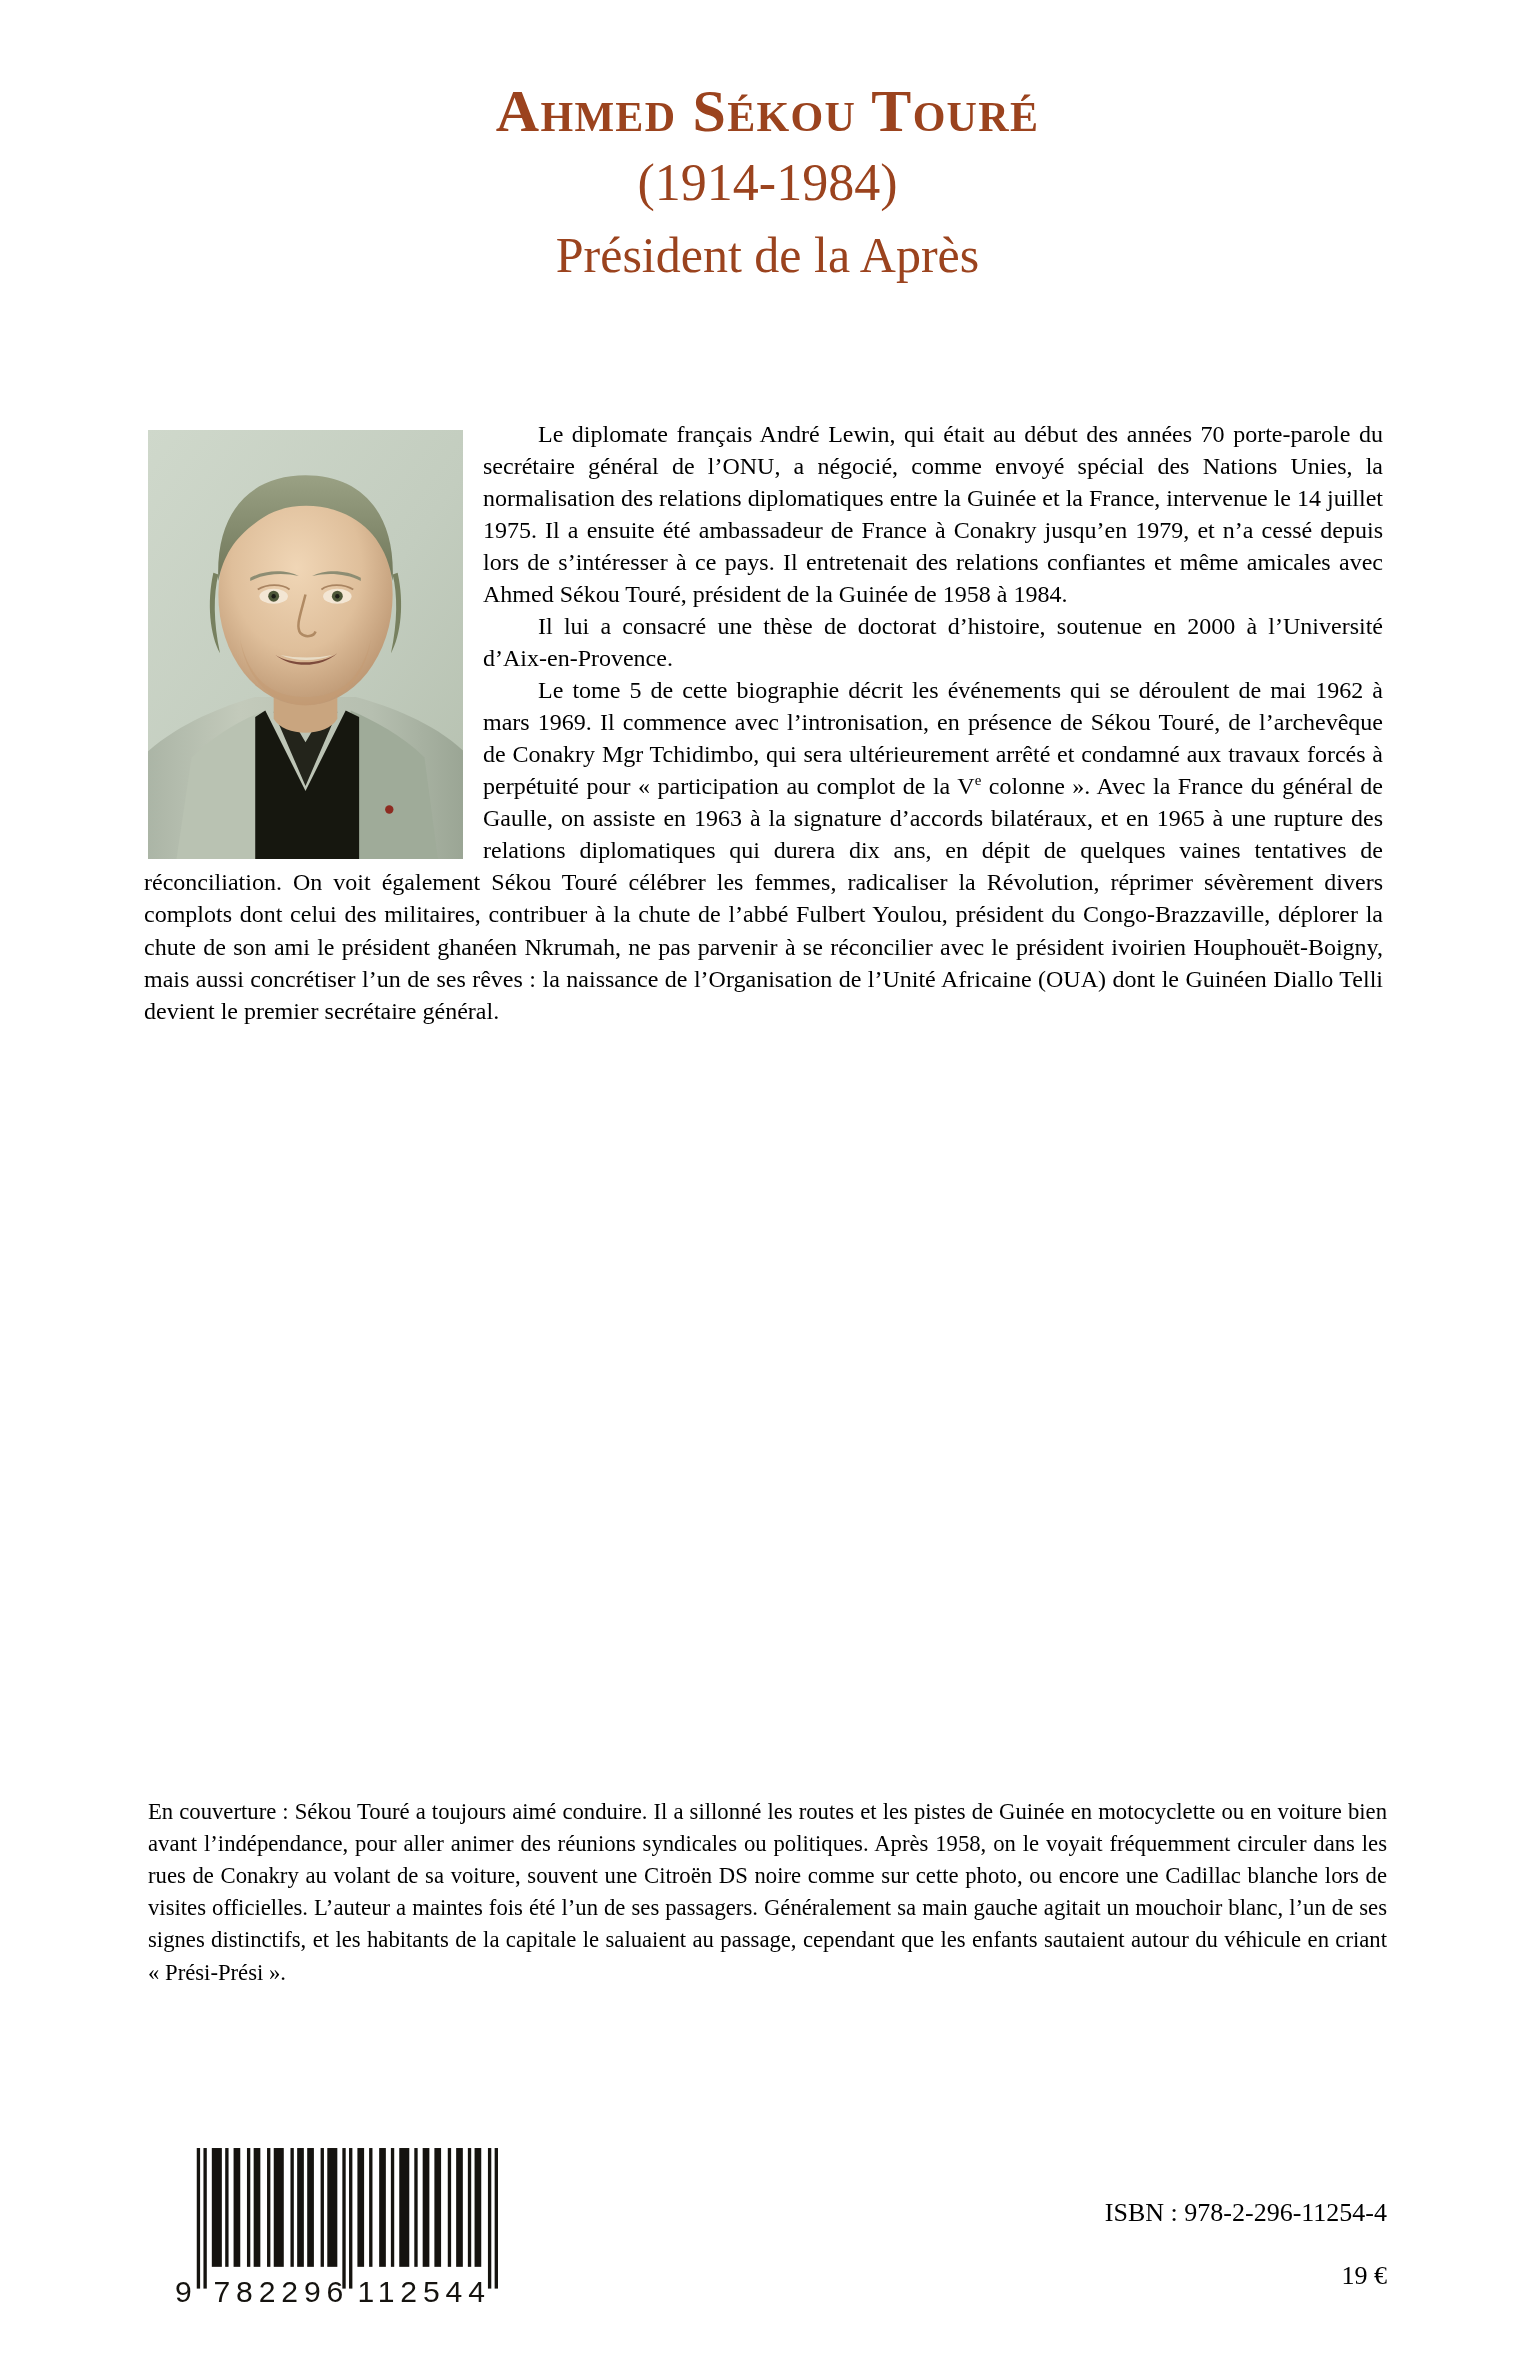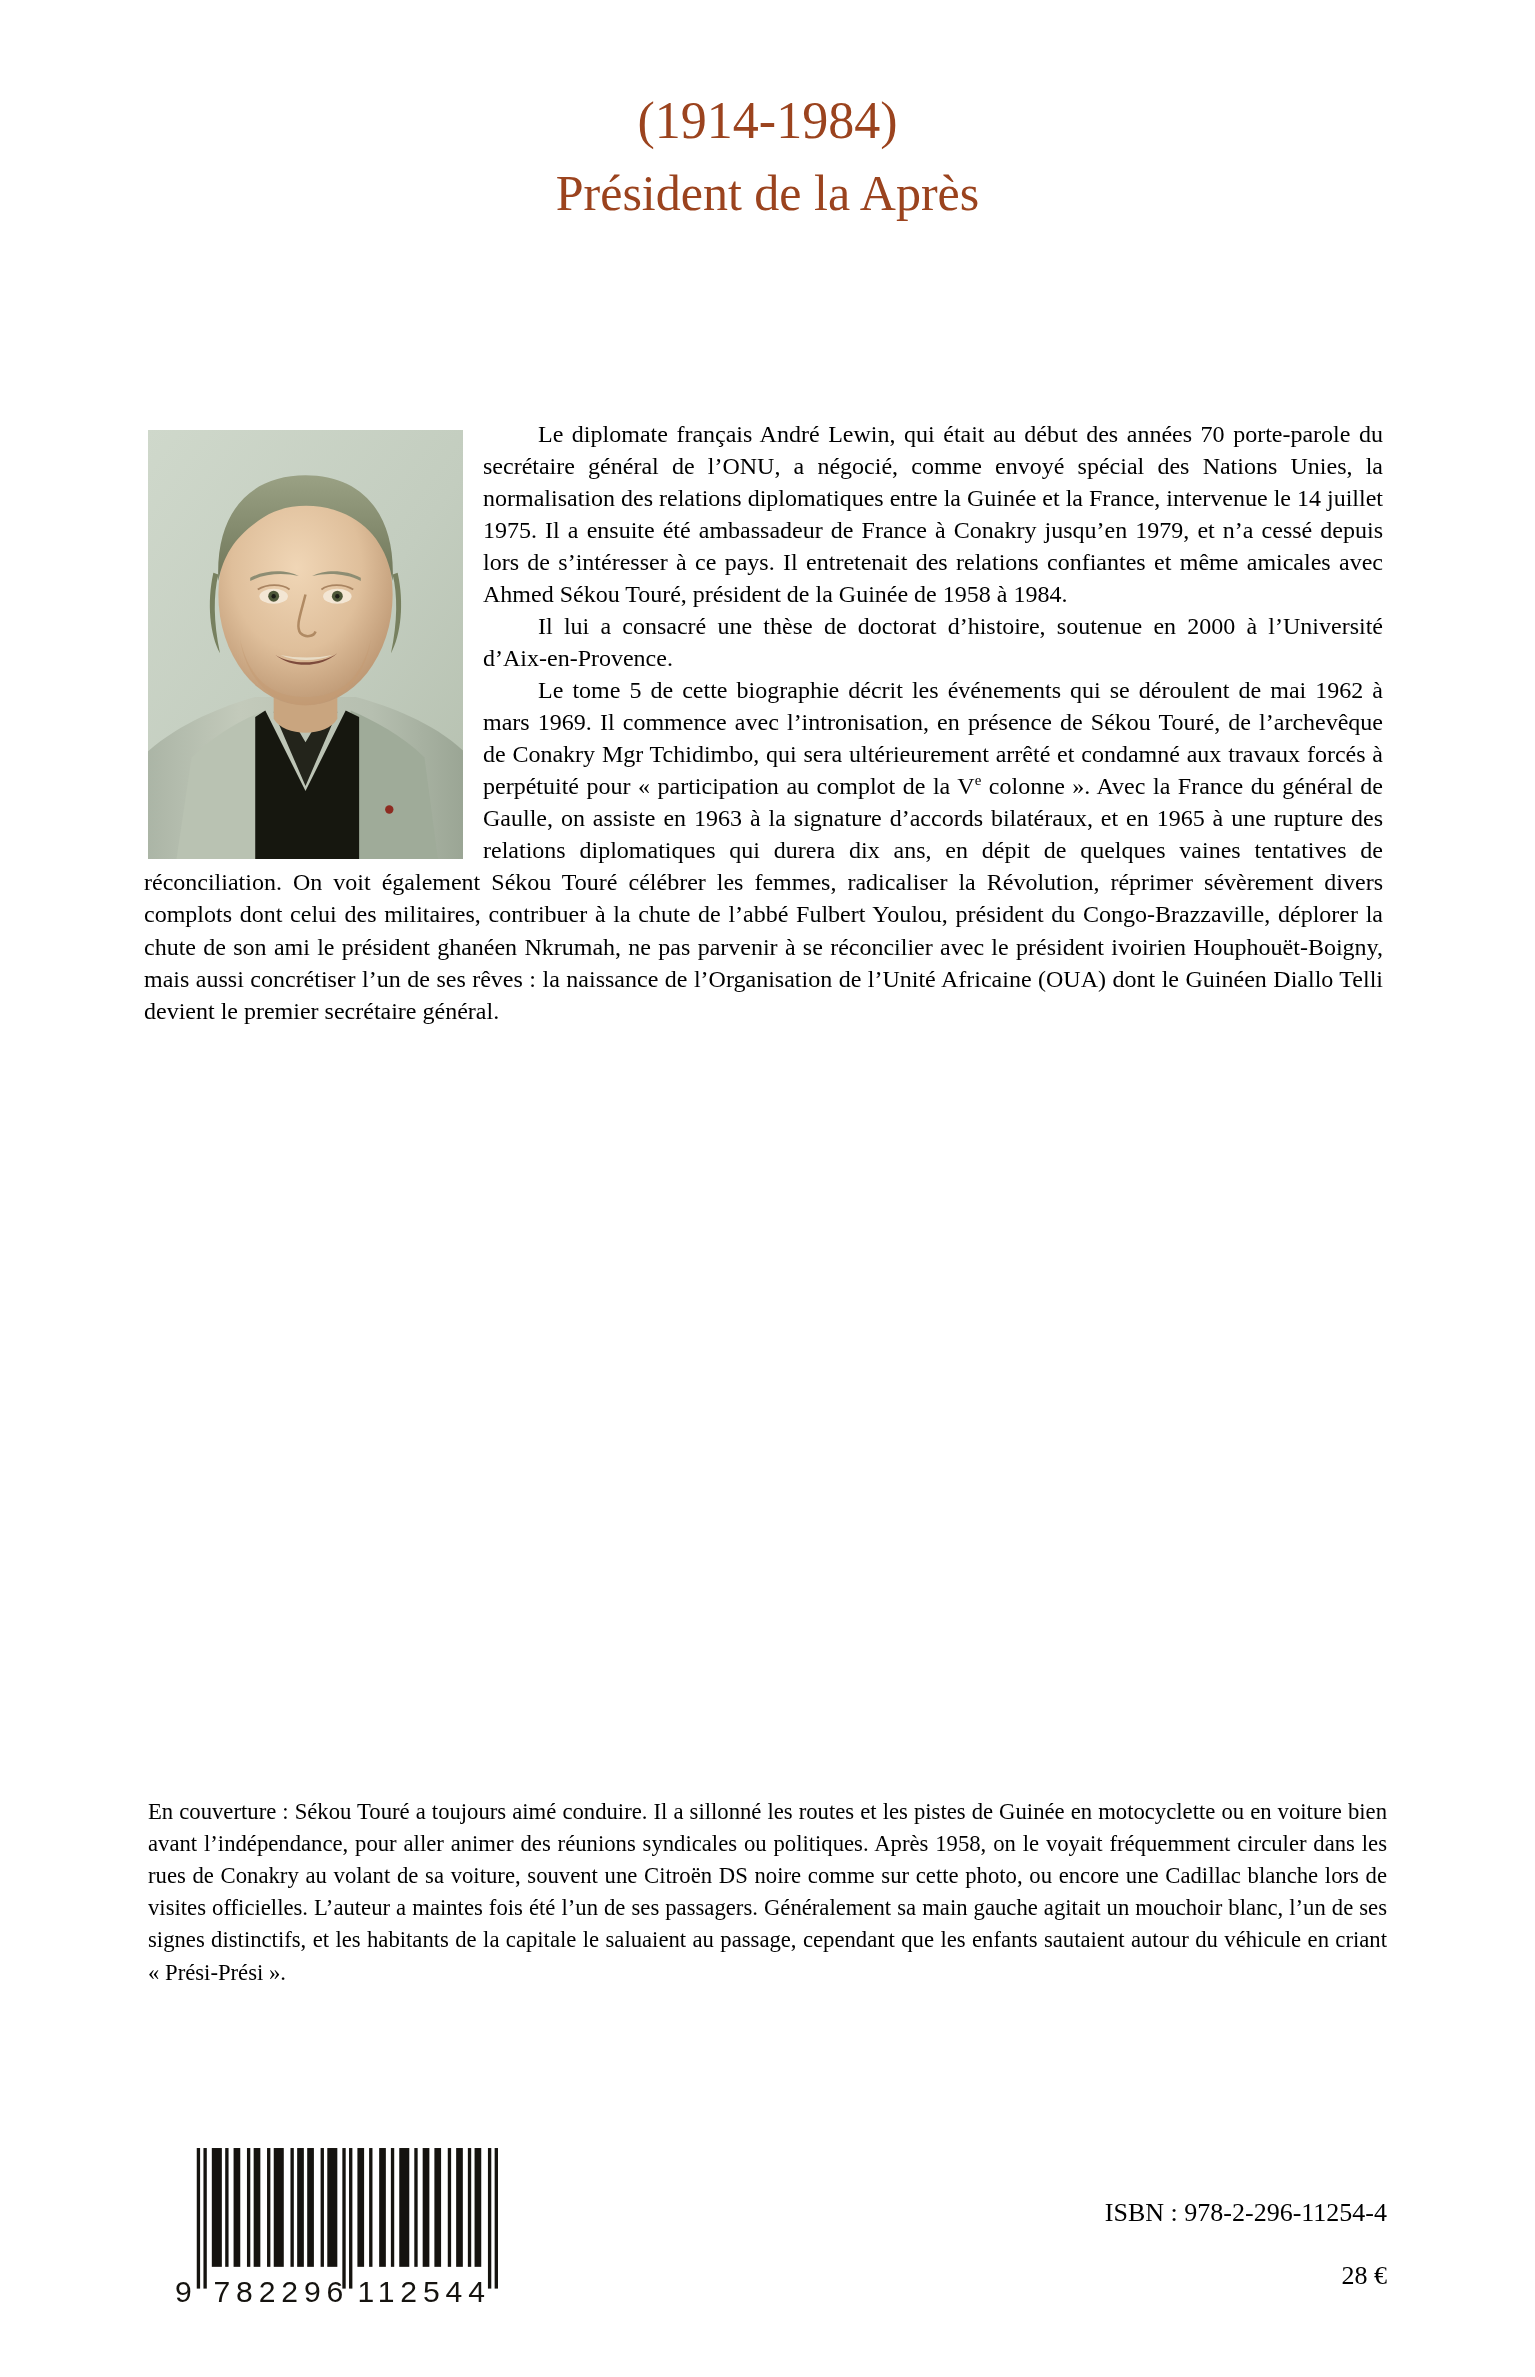--- a/index.html
+++ b/index.html
@@ -134,20 +134,21 @@
   }
   .isbn-line { margin: 0; white-space: nowrap; font-family: Liberation Serif, serif; }
   .price-line { margin: 37px 0 0 0; white-space: nowrap; }
 </style>
 </head>
 <body>
 
 <div class="page">
 
   <div class="title-block">
+    <h1 class="main-title">Ahmed Sékou Touré</h1>
     <div class="subtitle-dates">(1914-1984)</div>
     <div class="subtitle-role">Président de la Après</div>
   </div>
 
   <div class="photo">
     <svg viewBox="0 0 376 511" preserveAspectRatio="none">
       <defs>
         <linearGradient id="bgGrad" x1="0" y1="0" x2="1" y2="1">
           <stop offset="0%" stop-color="#cfd8cb"></stop>
           <stop offset="55%" stop-color="#c3cdbf"></stop>
@@ -270,19 +271,19 @@
         <g font-family="Liberation Sans, DejaVu Sans, sans-serif" font-size="36" fill="#15130f">
           <text x="2" y="190" id="bc-lead">9</text>
           <text x="48" y="190" letter-spacing="7" id="bc-left">782296</text>
           <text x="220" y="190" letter-spacing="7" id="bc-right">112544</text>
         </g>
       </svg>
     </div>
 
     <div class="isbn-block">
       <p class="isbn-line">ISBN : 978-2-296-11254-4</p>
-      <p class="price-line">28 €</p>
+      <p class="price-line">19 €</p>
     </div>
 
   </div>
 
 </div>
 
 
 </body></html>

